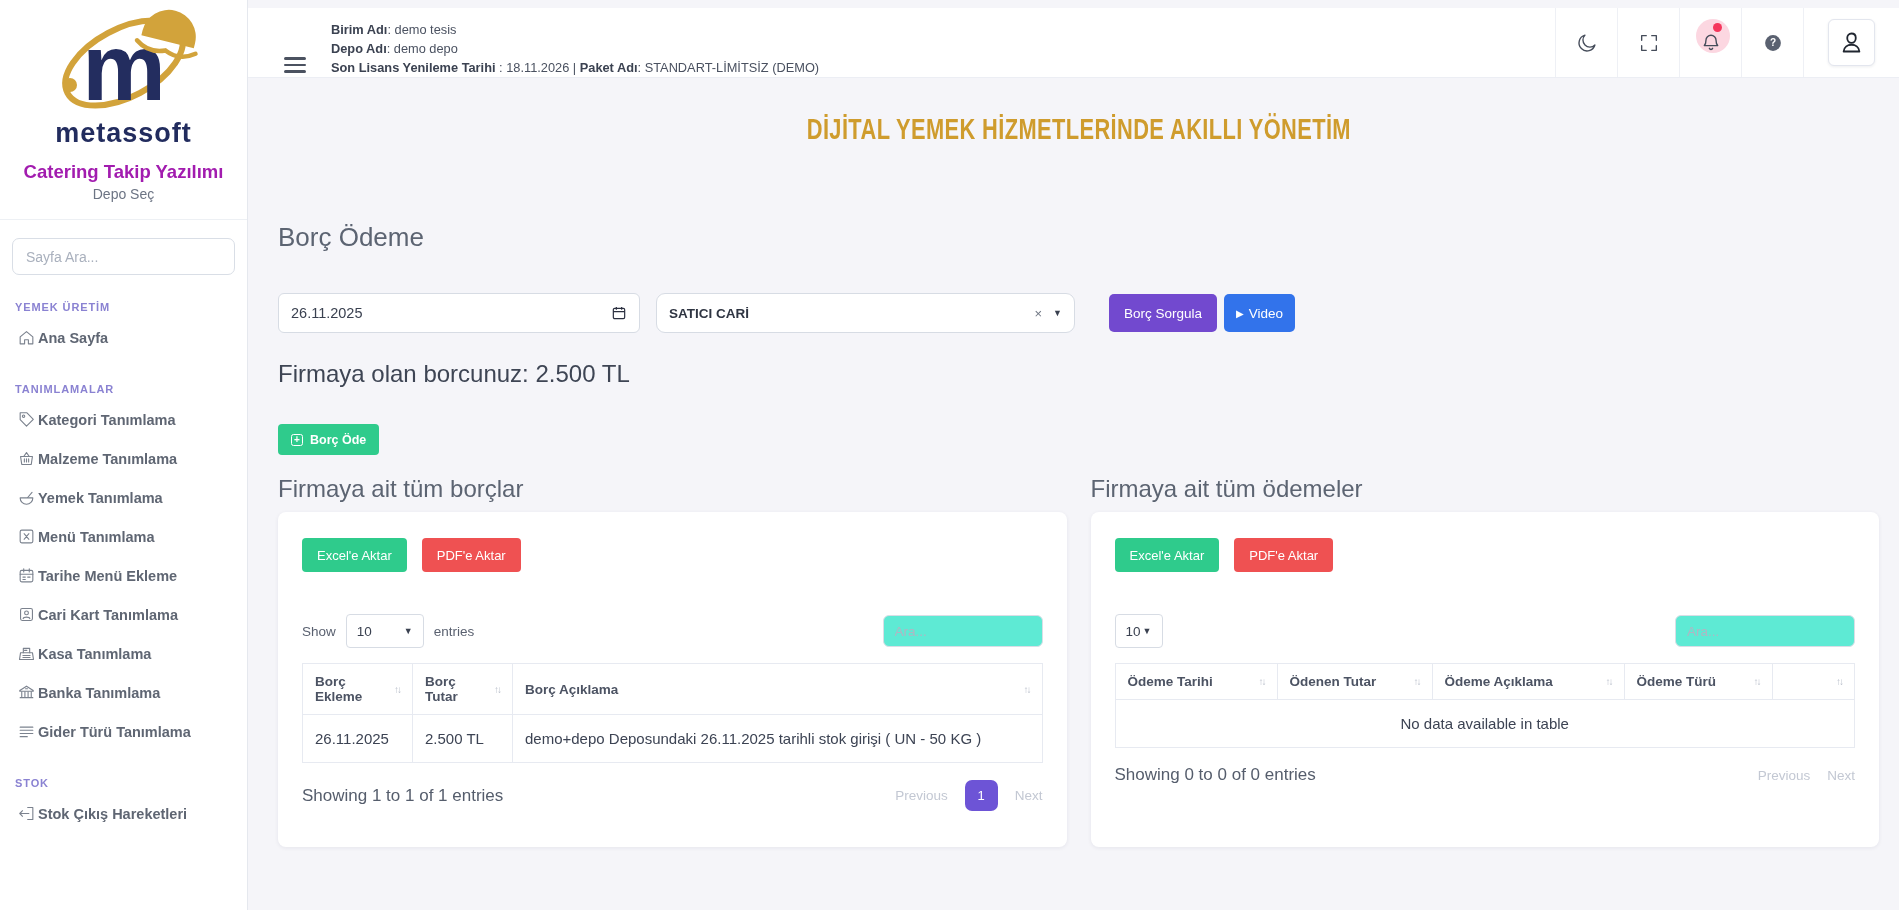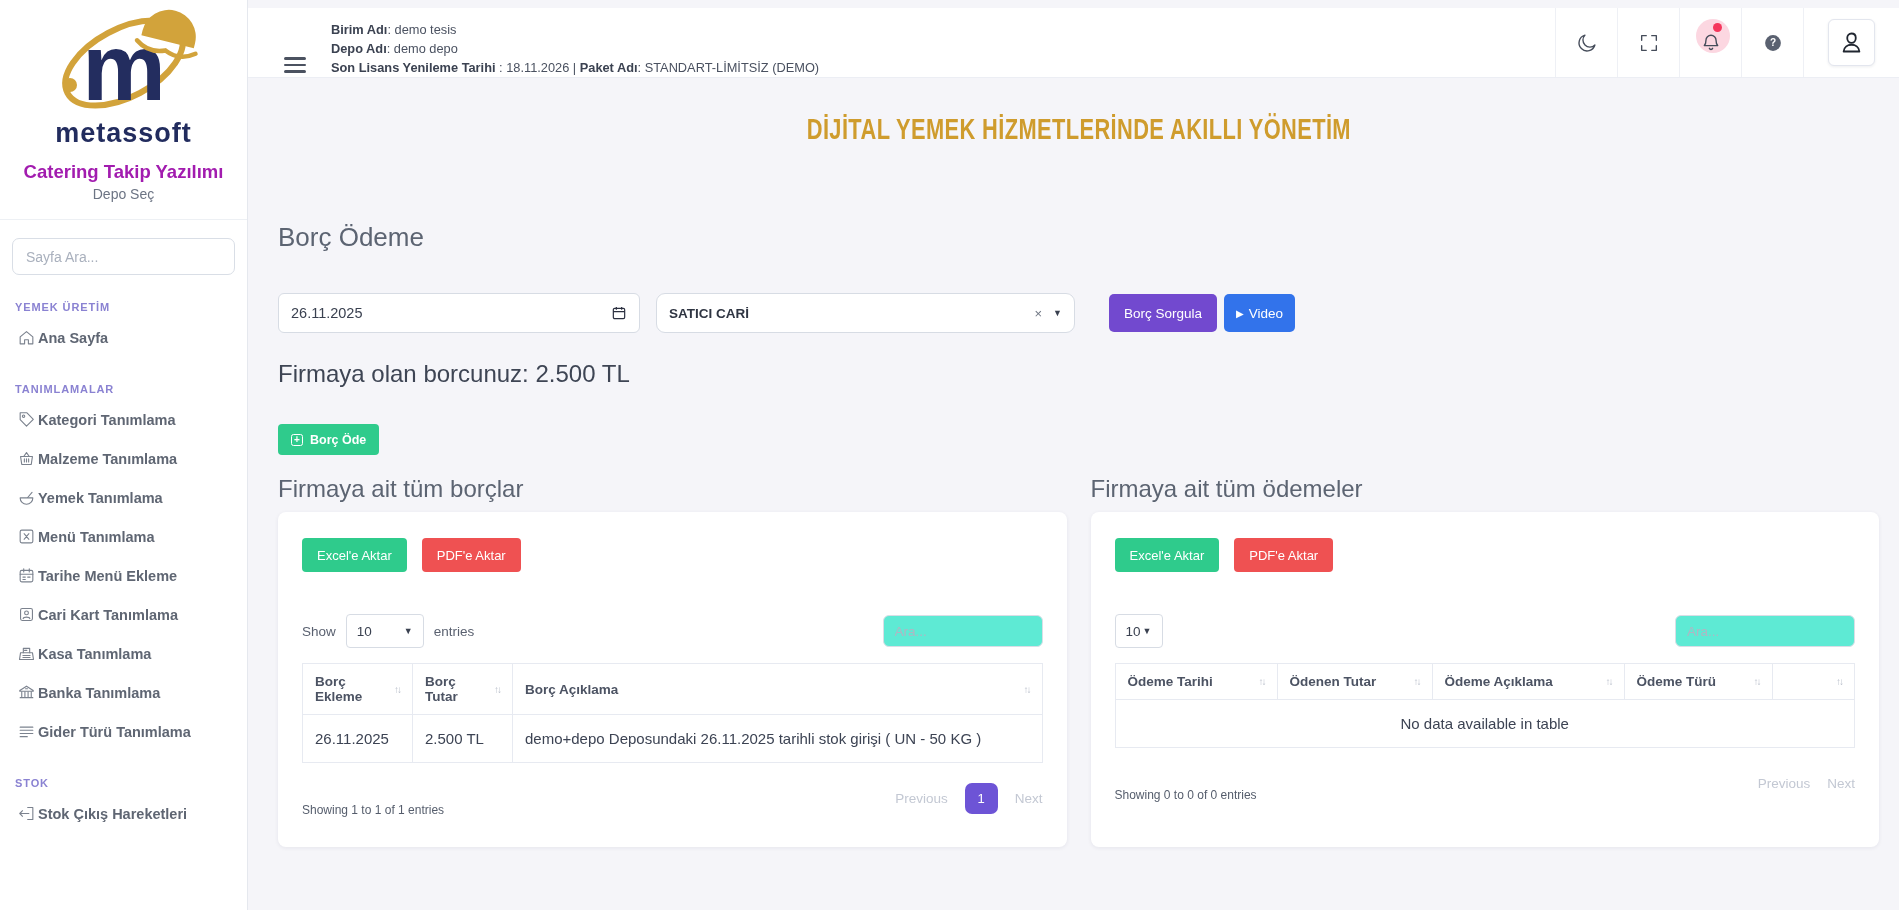--- a/index.html
+++ b/index.html
@@ -120,21 +120,21 @@
   table.dt { width:100%; border-collapse:collapse; margin-top:15px; }
   table.dt th {
     font-size:13.5px; font-weight:bold; color:#4c5363; padding:10px 12px;
     border:1px solid #e7eaf1; background:#fff; text-align:left; cursor:pointer;
   }
   .th-inner { display:flex; justify-content:space-between; align-items:center; gap:6px; }
   .sort-icon { font-size:10px; color:#b7bdc9; letter-spacing:-2px; white-space:nowrap; }
   table.dt td { font-size:15px; color:#3c4353; padding:15px 12px; border:1px solid #e7eaf1; }
   td.dt-empty { text-align:center; font-size:15.5px; color:#3f4656; padding:15px; }
   .dt-footer { display:flex; justify-content:space-between; align-items:center; margin-top:17px; }
-  .dt-info { font-size:12px; color:#555d6c;margin-top:23px; }
+  .dt-info { font-size:17px; color:#555d6c; }
   .pager { display:flex; align-items:center; gap:17px; font-size:13.5px; color:#c3c8d3; }
   .pager .pg { cursor:pointer; }
   .page-btn {
     min-width:33px; height:31px; background:#6d54d6; color:#fff; border-radius:7px;
     display:flex; align-items:center; justify-content:center; font-size:13px; cursor:pointer;
   }
 </style>
 </head>
 <body>
 

